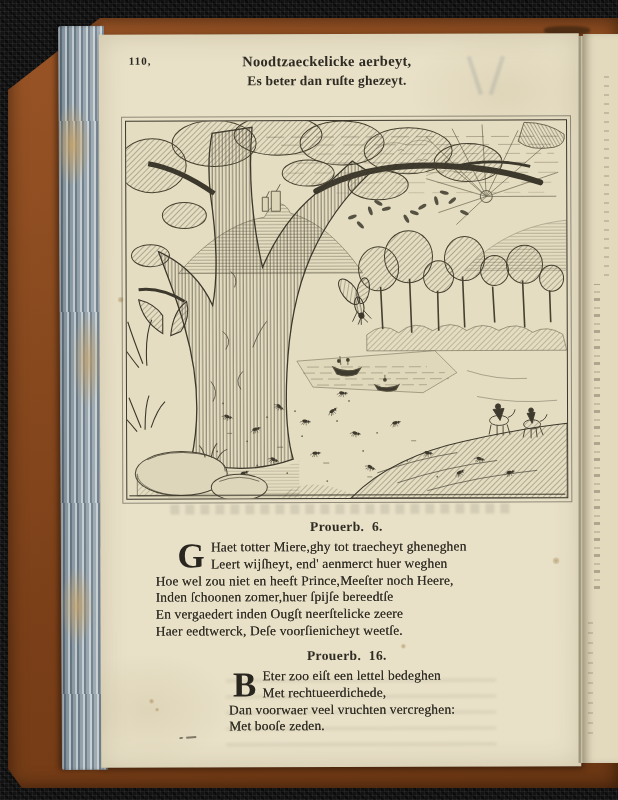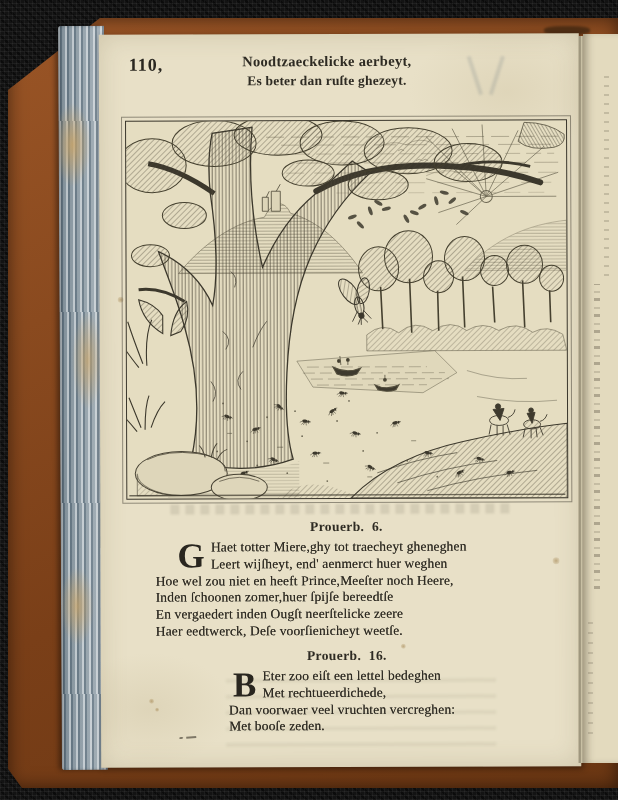--- a/index.html
+++ b/index.html
@@ -44,21 +44,21 @@
     background:#e3dabe;
     box-shadow:inset 7px 0 9px -4px rgba(90,80,60,.55);}
   .sliver .sq{position:absolute;filter:blur(.6px);}
   .sq1{left:11px;top:250px;width:6px;height:305px;opacity:.6;
     background:repeating-linear-gradient(0deg, rgba(70,62,48,.55) 0 3px, transparent 3px 8px, rgba(70,62,48,.3) 8px 10px, transparent 10px 16px);}
   .sq2{left:21px;top:42px;width:5px;height:200px;opacity:.4;
     background:repeating-linear-gradient(0deg, rgba(70,62,48,.5) 0 2px, transparent 2px 9px);}
   .sq3{left:5px;top:580px;width:5px;height:120px;opacity:.35;
     background:repeating-linear-gradient(0deg, rgba(70,62,48,.5) 0 2px, transparent 2px 10px);}
 
-  .folio{position:absolute;left:30px;top:20px;font-size:18px;letter-spacing:1px;font-weight:bold;color:#2a2720;}
+  .folio{position:absolute;left:30px;top:20px;font-size:11px;letter-spacing:1px;font-weight:bold;color:#2a2720;}
   .header{position:absolute;left:0;top:17px;width:100%;text-align:center;line-height:20px;
     padding-right:24px;box-sizing:border-box;}
   .header .h1{font-size:14.5px;font-weight:bold;letter-spacing:.3px;}
   .header .h2{font-size:13.5px;font-weight:bold;letter-spacing:.2px;}
 
   .ghost-v{position:absolute;left:366px;top:22px;width:44px;height:40px;opacity:.18;filter:blur(1px);}
   .ghost-v::before,.ghost-v::after{content:"";position:absolute;top:0;width:4px;height:40px;background:#5c6c78;}
   .ghost-v::before{left:8px;transform:rotate(-18deg);}
   .ghost-v::after{left:30px;transform:rotate(18deg);}
   .ghost-line{position:absolute;left:70px;top:470px;width:340px;height:10px;opacity:.4;filter:blur(1.3px);

